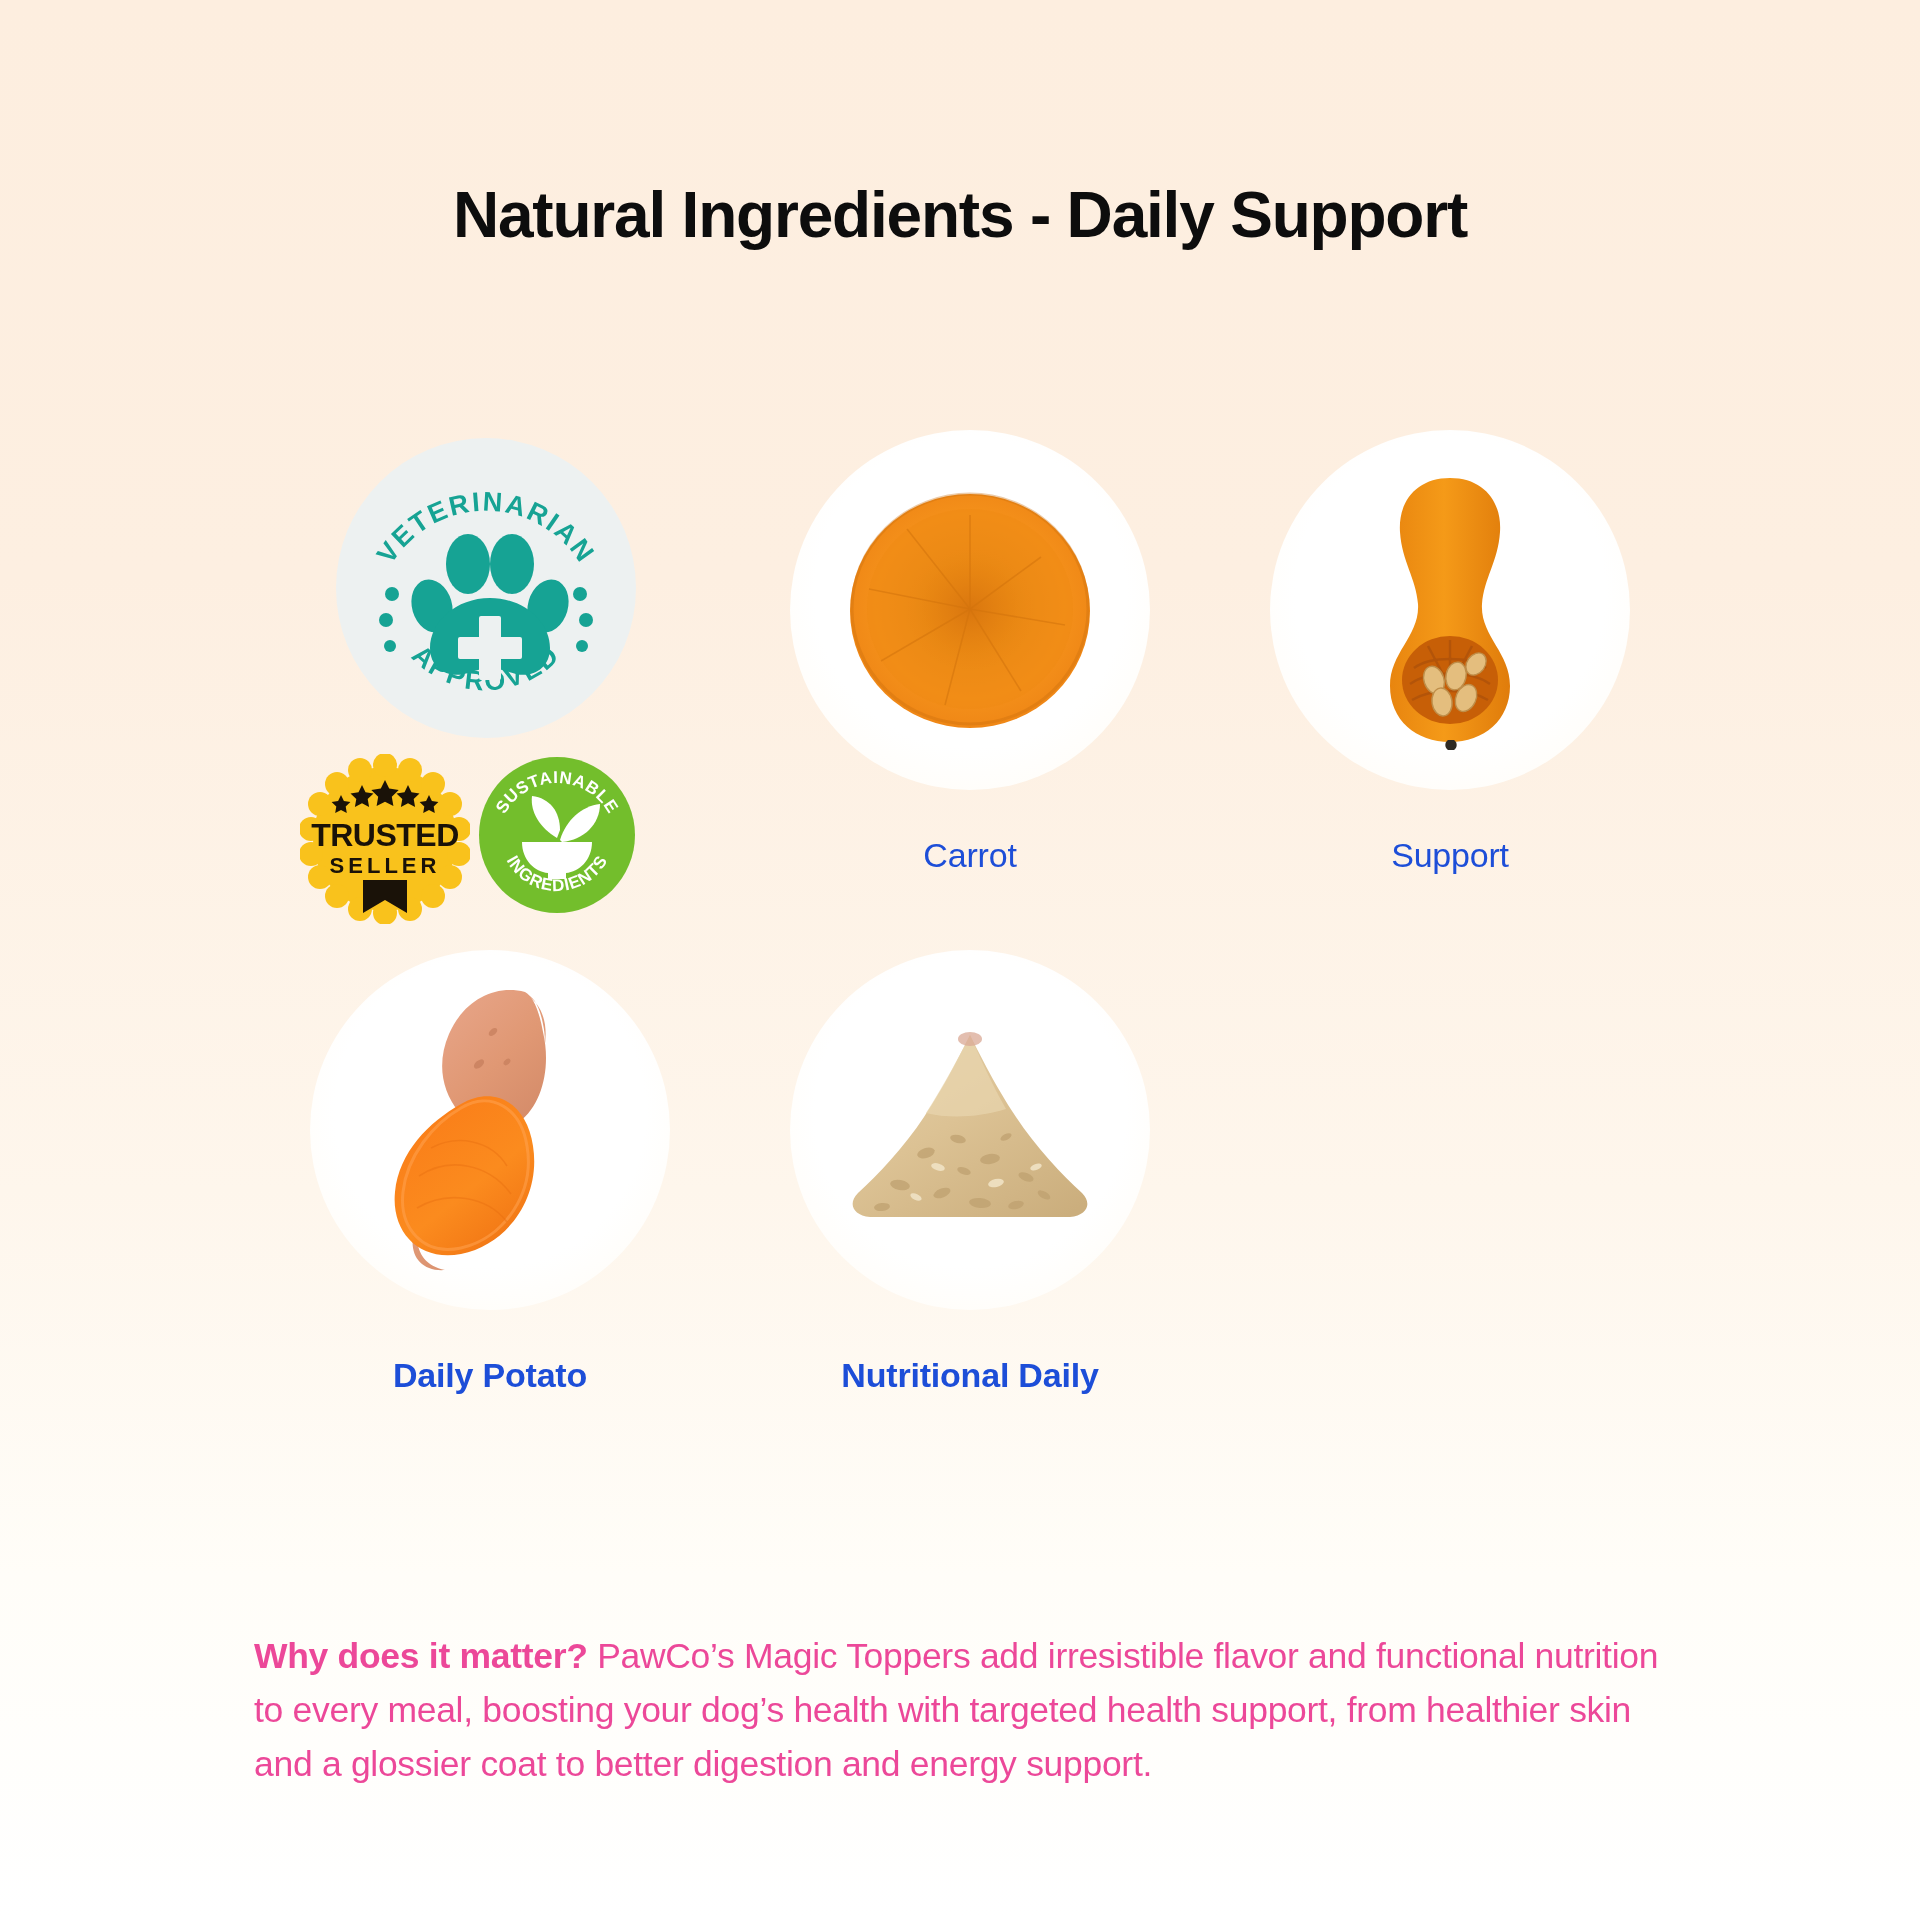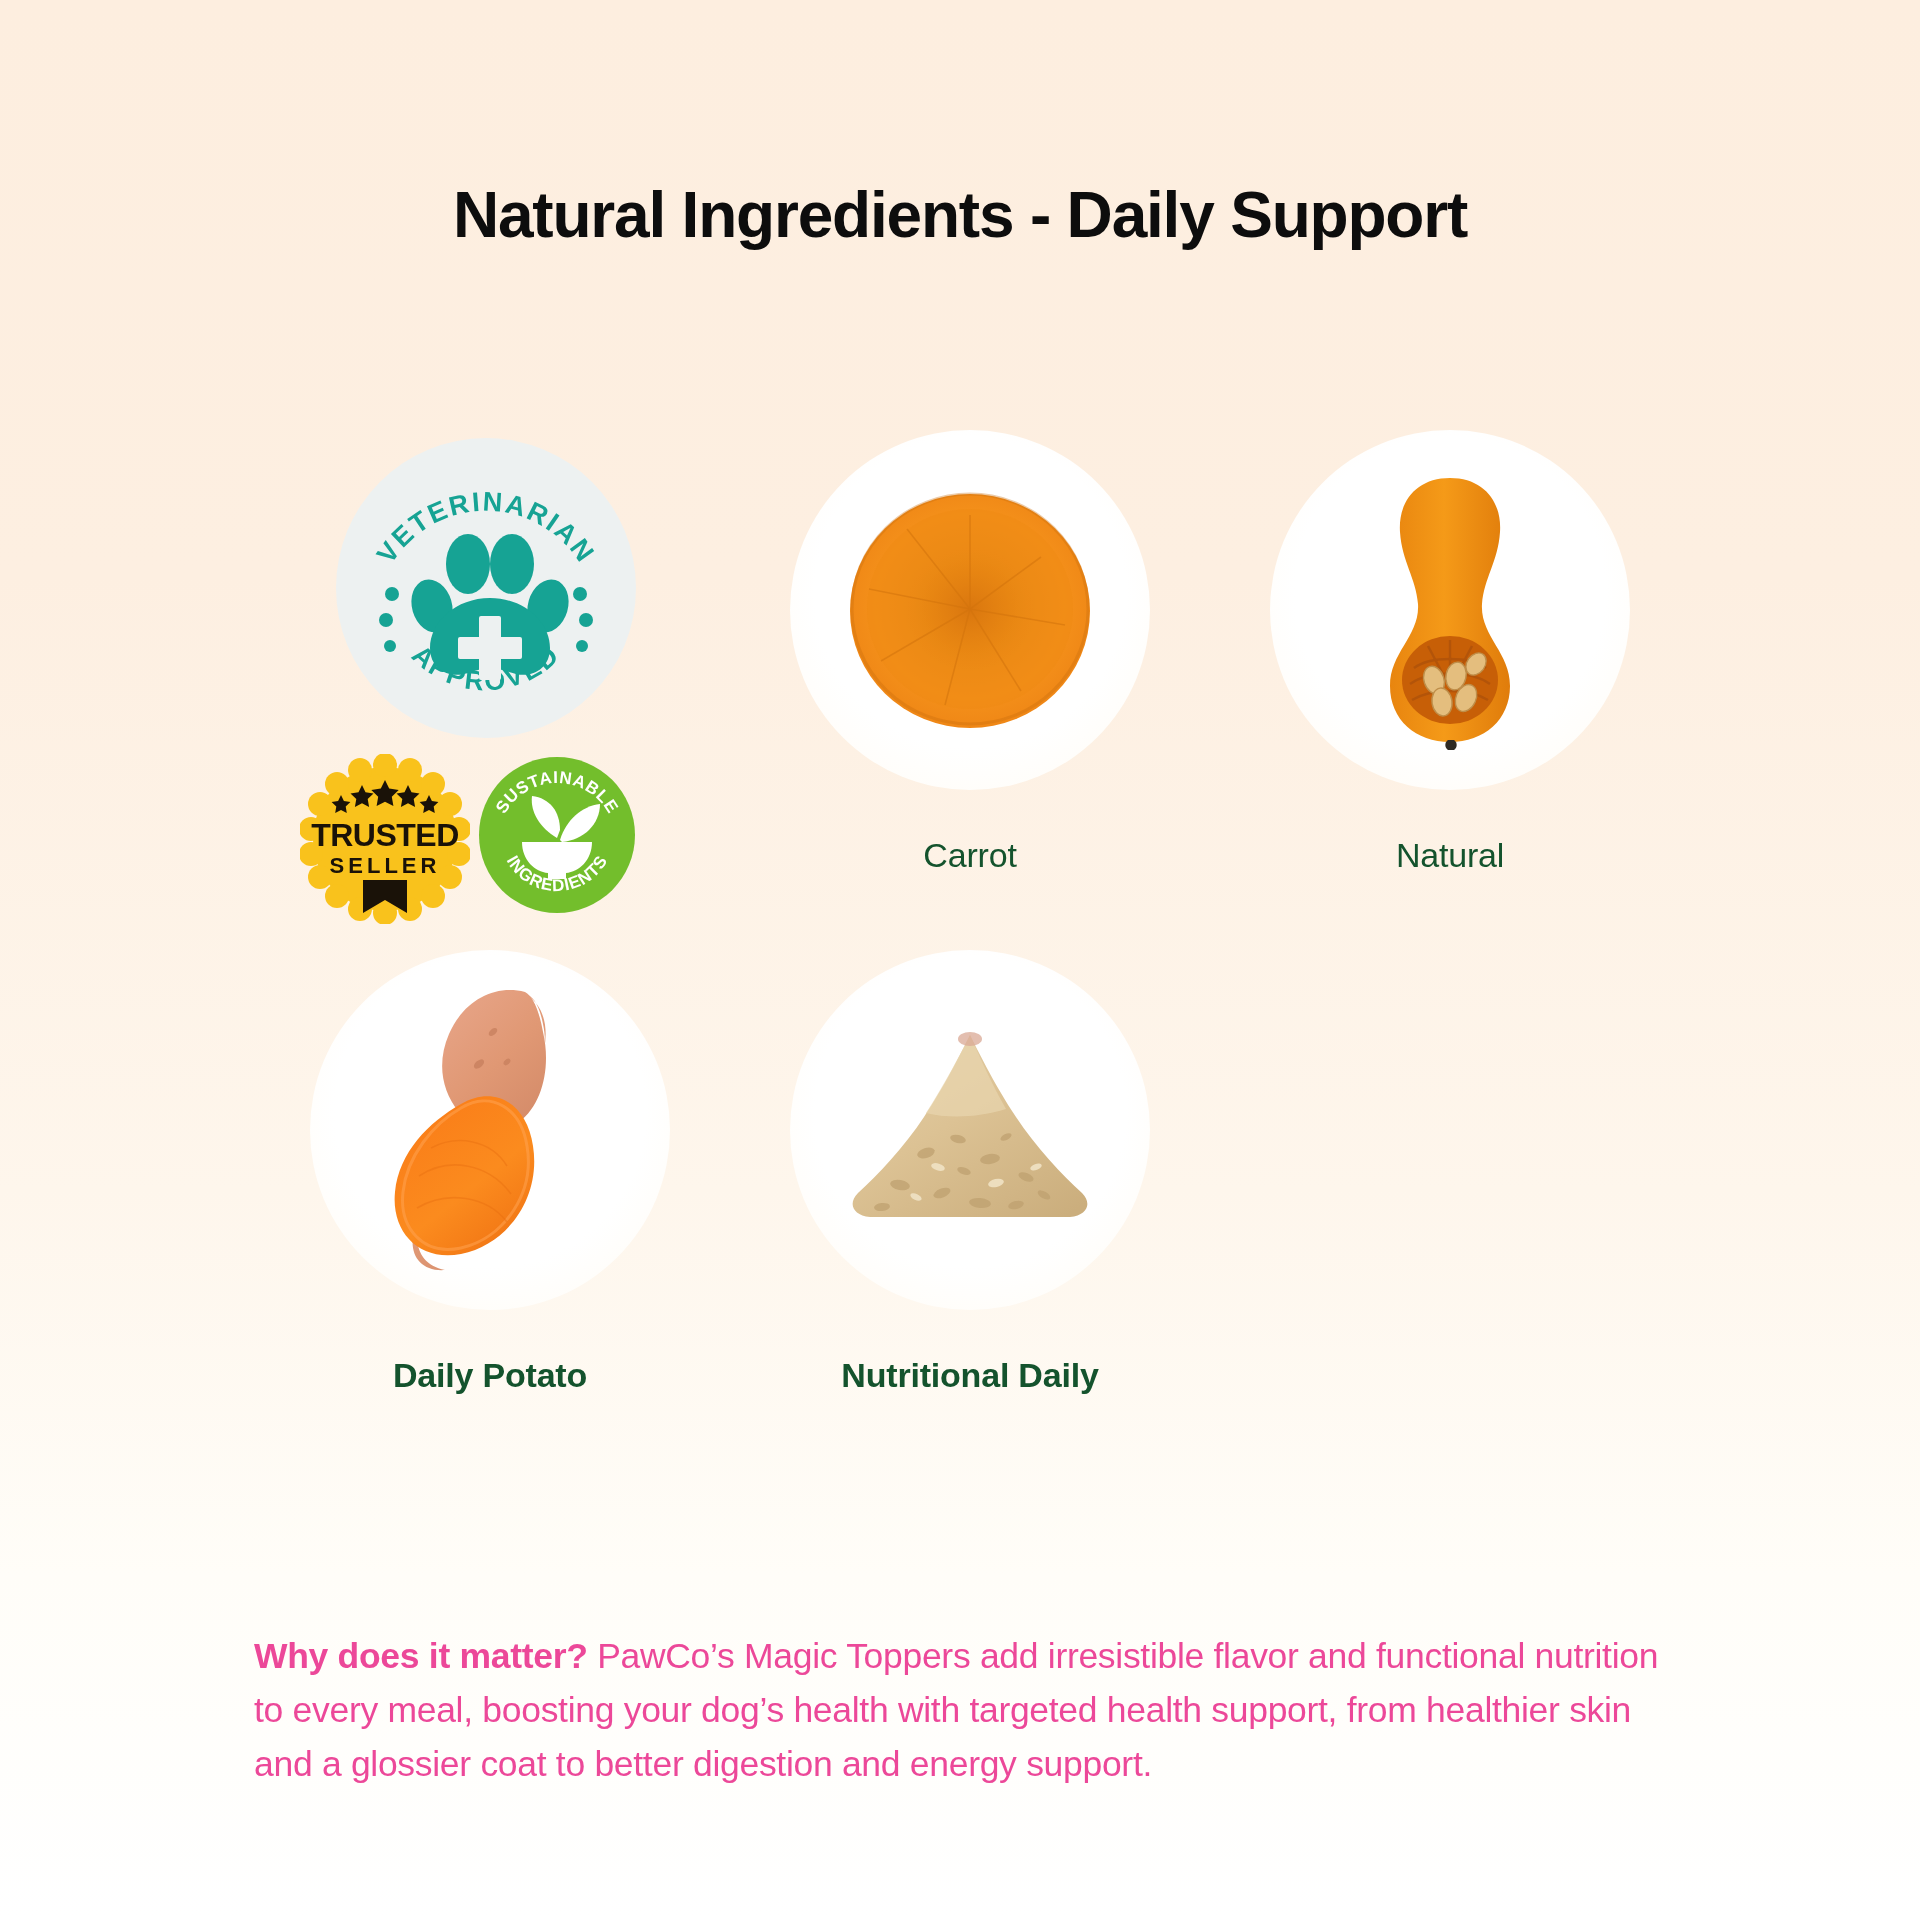--- a/index.html
+++ b/index.html
@@ -61,21 +61,21 @@
     display: flex;
     align-items: center;
     justify-content: center;
     position: relative;
   }
 
   .cell-label {
     margin-top: 46px;
     font-size: 34px;
     letter-spacing: -0.2px;
-    color: #14532d;
+    color: #1d4ed8;
     text-align: left;
     white-space: nowrap;
   }
   .cell-label.bold { font-weight: 700; }
 
   
   .badges {
     position: relative;
     width: 400px;
     height: 480px;
@@ -294,21 +294,21 @@
           <g fill="#E4BE7E" stroke="#BE8E4A" stroke-width="1.4">
             <ellipse cx="84" cy="210" rx="10" ry="14" transform="rotate(-18 84 210)"></ellipse>
             <ellipse cx="106" cy="206" rx="10" ry="14" transform="rotate(12 106 206)"></ellipse>
             <ellipse cx="92" cy="232" rx="10" ry="14" transform="rotate(-8 92 232)"></ellipse>
             <ellipse cx="116" cy="228" rx="10" ry="14" transform="rotate(24 116 228)"></ellipse>
             <ellipse cx="126" cy="194" rx="9" ry="12" transform="rotate(36 126 194)"></ellipse>
           </g>
           <path d="M98,270 h6 a6,6 0 0 1 0,10 h-6 a6,6 0 0 1 0,-10 z" fill="#2E2A24"></path>
         </svg>
       </div>
-      <div class="cell-label">Natural</div>
+      <div class="cell-label">Support</div>
     </div>
 
     <div class="cell">
       <div class="disc">
         <svg class="art" width="230" height="300" viewBox="0 0 230 300">
           <defs>
             <linearGradient id="skinG" x1="0.2" y1="0" x2="0.9" y2="1">
               <stop offset="0%" stop-color="#E7A487"></stop>
               <stop offset="50%" stop-color="#E09874"></stop>
               <stop offset="100%" stop-color="#D38A68"></stop>

